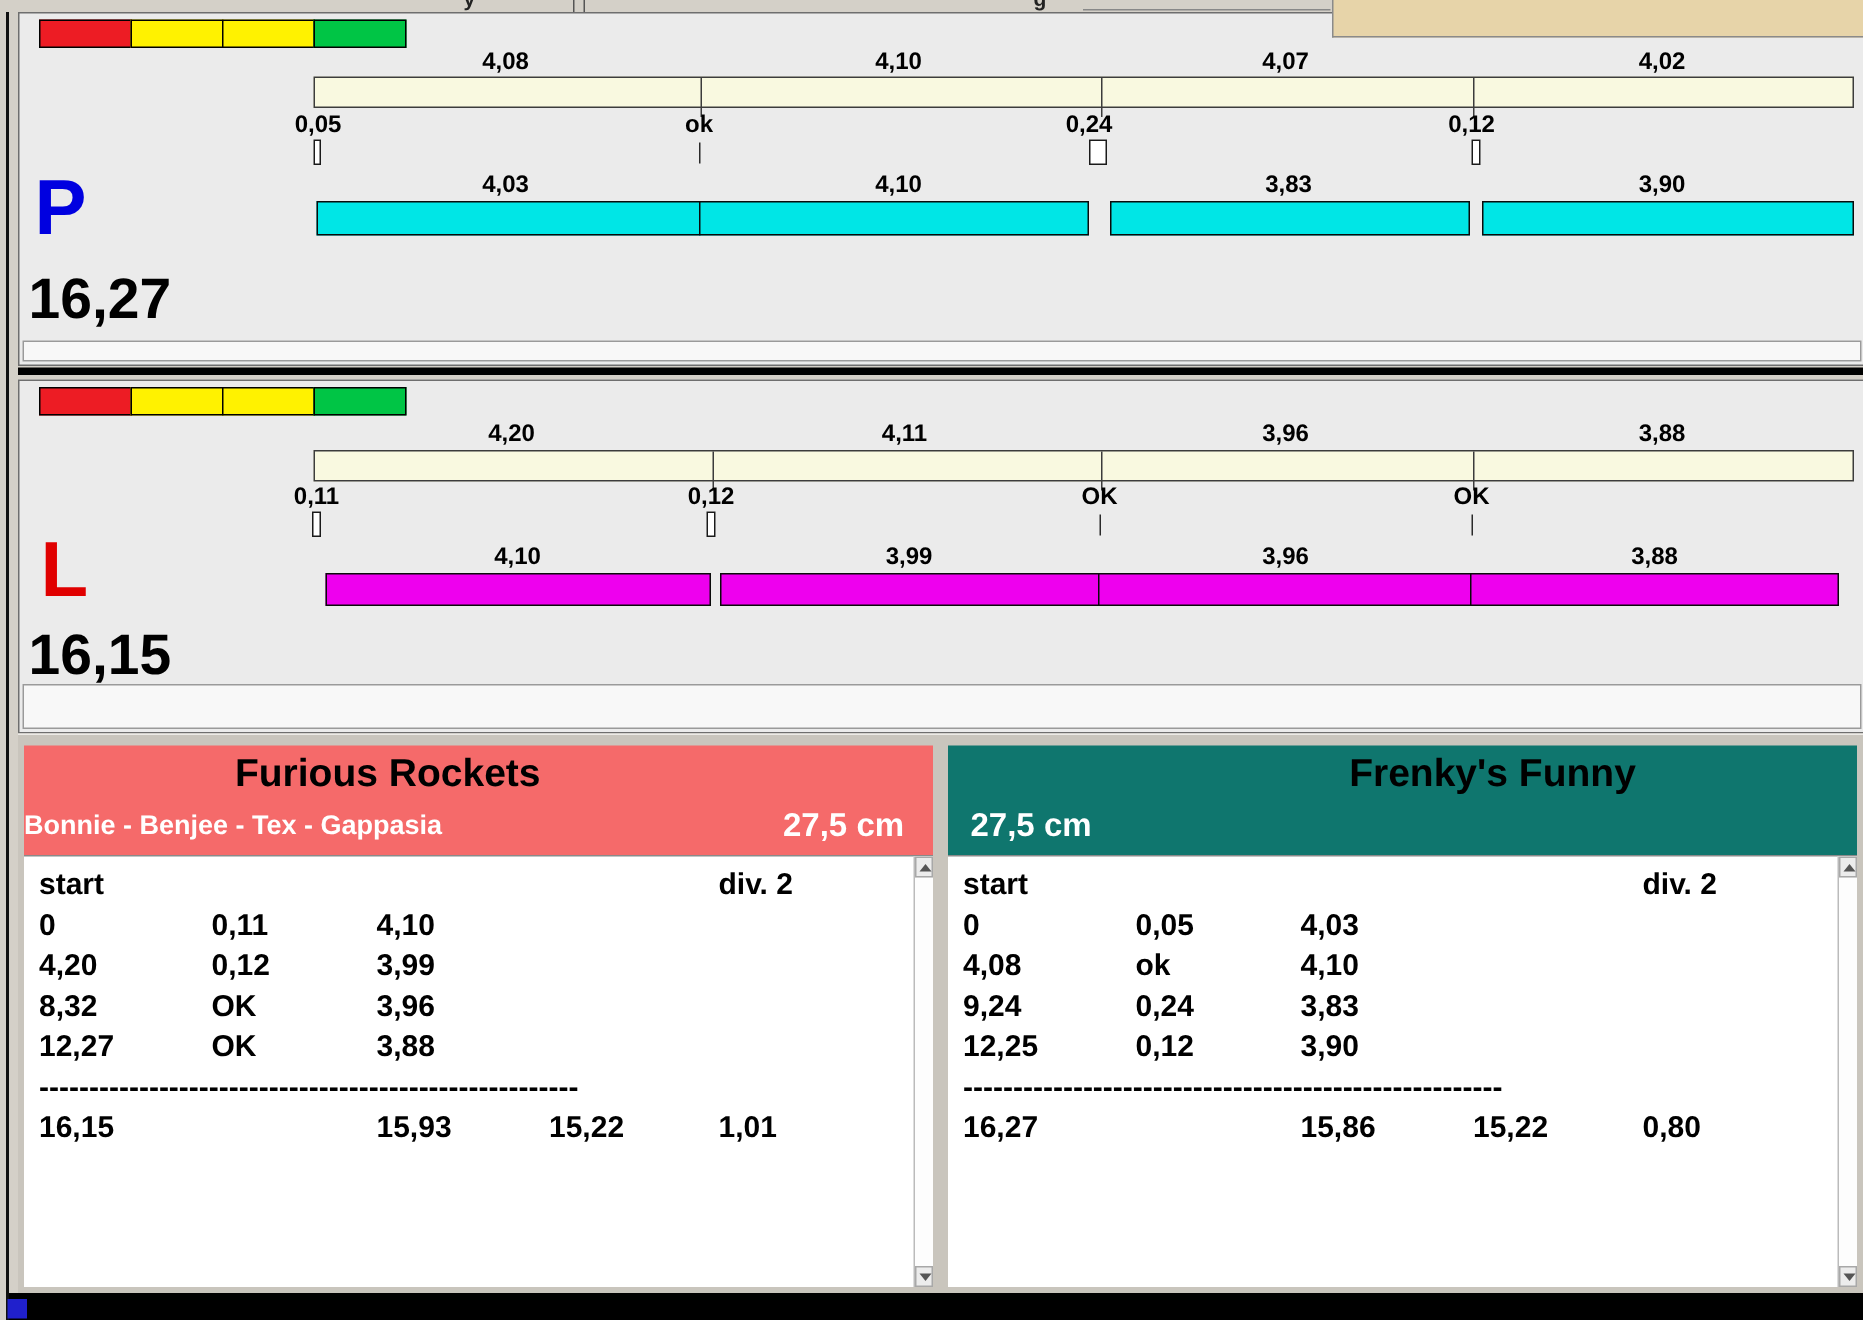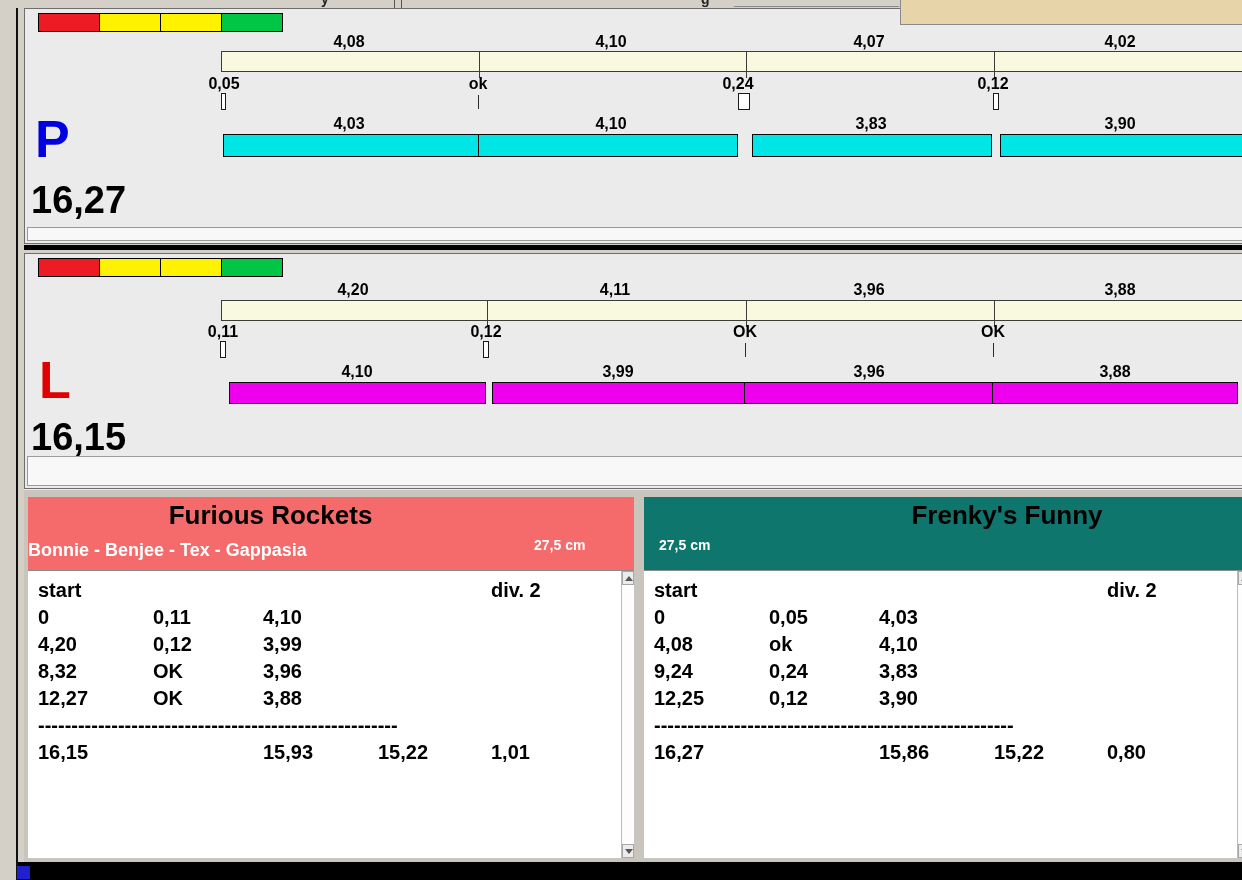--- a/index.html
+++ b/index.html
@@ -1,18 +1,18 @@
 <!DOCTYPE html>
 <html><head>
 <meta charset="utf-8">
 <style>
   * { margin:0; padding:0; box-sizing:border-box; }
   html,body { width:1242px; height:880px; }
   body { font-family:"Liberation Sans", sans-serif; background:#d4d0c8; position:relative; overflow:hidden; }
-  .screen { position:absolute; left:16px; top:0; width:1001px; height:880px; background:#d4d0c8; }
+  .screen { position:absolute; left:4px; top:0; width:1001px; height:880px; background:#d4d0c8; }
 
   
   .topstrip { position:absolute; left:0; top:0; width:884px; height:8px; background:#d4d0c8; overflow:hidden; }
   .tabfrag { position:absolute; top:-9px; font-size:14px; font-weight:bold; color:#222; }
   .vfrag { position:absolute; top:0; width:1px; height:8px; background:#555; }
   .hfrag { position:absolute; top:6px; height:1px; background:#888; }
   .tanblock { position:absolute; left:884px; top:0; width:358px; height:25px; background:#e7d4a9;
               border-left:1px solid #8a8a8a; border-bottom:1px solid #8a8a8a; z-index:6; }
   .leftedge { position:absolute; left:0; top:8px; width:2px; height:872px; background:#101010; z-index:7; }
 
@@ -43,21 +43,21 @@
   .bottomframe { position:absolute; left:8px; top:489px; width:1234px; height:373px; background:#c9c5bd; border-top:1px solid #eceae6; }
   .teamhdr { position:absolute; top:497px; width:606px; height:73px; }
   .hdr-left { left:12px; background:#f56a6a;padding-left:32px; }
   .hdr-right { left:628px; background:#0f766e; }
   .teamname { position:absolute; top:3px; font-size:26px; font-weight:bold; color:#000; text-align:center; white-space:nowrap; }
   .hdr-left .teamname { left:0; width:485px; }
   .hdr-right .teamname { left:120px; width:486px; }
   .roster { position:absolute; top:43px; font-size:18px; font-weight:bold; color:#fff; text-align:left; white-space:nowrap; }
   .hdr-left .roster { left:0; width:485px; }
   .hdr-right .roster { left:120px; width:486px; }
-  .jheight { position:absolute; top:40px; font-size:14px; font-weight:bold; color:#fff; white-space:nowrap; }
+  .jheight { position:absolute; top:40px; font-size:22px; font-weight:bold; color:#fff; white-space:nowrap; }
   .hdr-left .jheight { left:506px; }
   .hdr-right .jheight { left:15px; }
   .timestamp { position:absolute; left:497px; top:496px; width:260px; height:31px; background:#fff; border:1px solid #4a4a4a;
                font-size:23px; color:#000; text-align:center; line-height:29px; z-index:5; white-space:nowrap; }
 
   .ttable { position:absolute; top:570px; width:606px; height:288px; background:#fff; border-top:1px solid #8a8a8a; }
   .tbl-left { left:12px; }
   .tbl-right { left:628px; }
   .trows { padding-top:8px; }
   .trow { position:relative; height:27px; }

